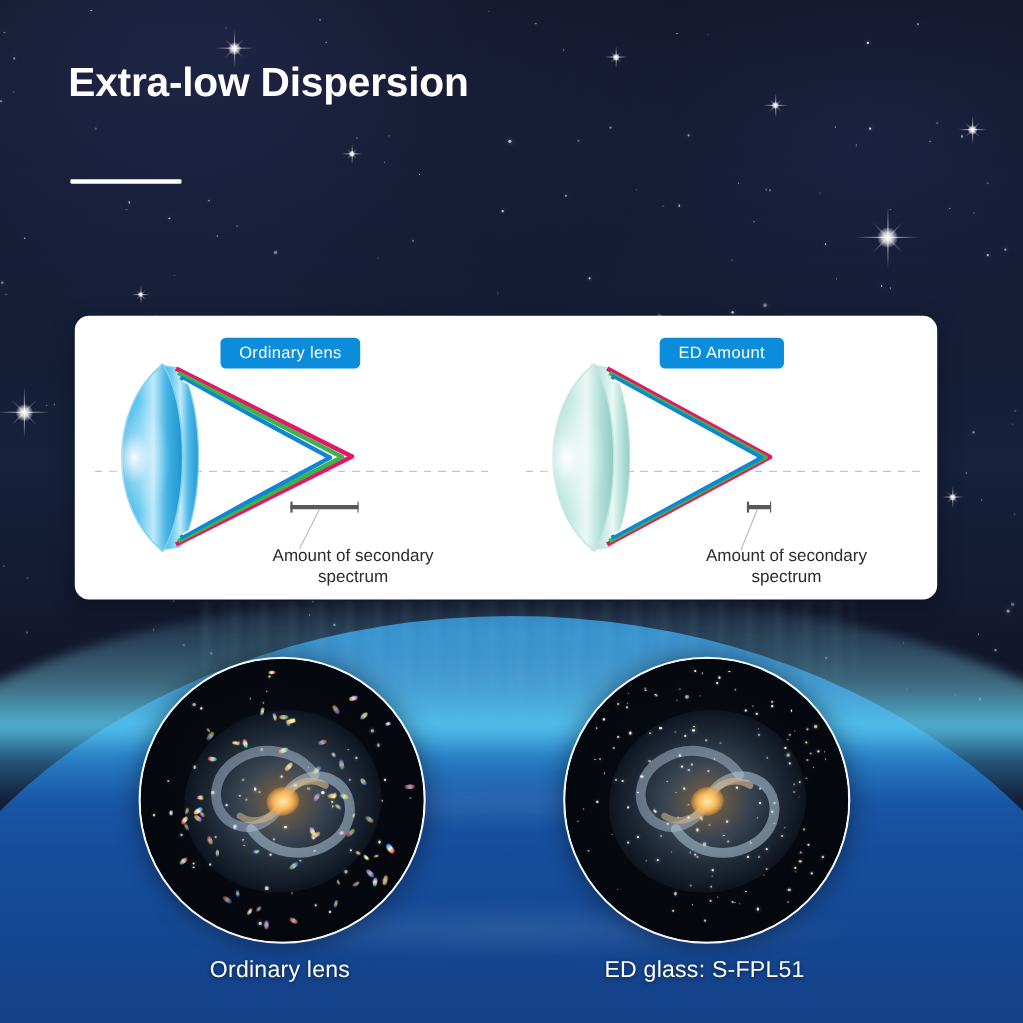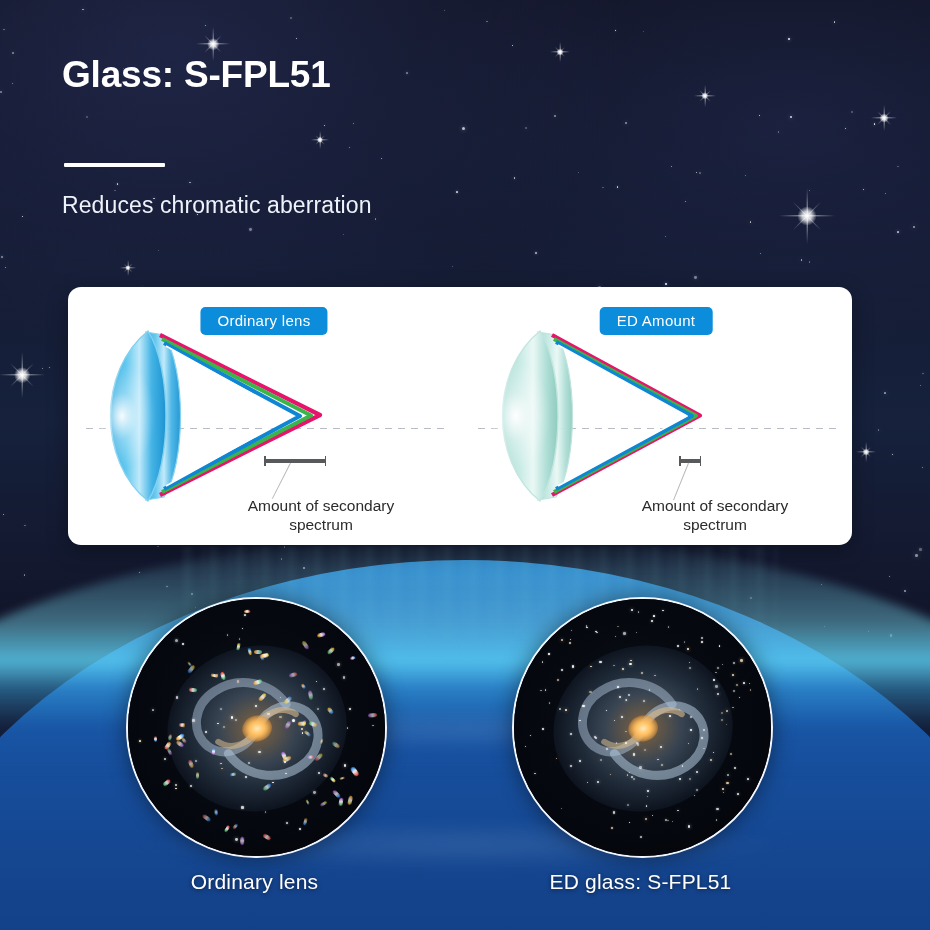--- a/index.html
+++ b/index.html
@@ -389,24 +389,23 @@
       </div>
     </div>
 
   <div class="earth"></div>
   <div class="atmo"></div>
   <div class="aurora"></div>
   <div class="cloudband" style="top:700px"></div>
   <div class="cloudband" style="top:810px;height:70px"></div>
 
   <div class="title">
-    <div>Glass: S-FPL51</div>
+    <div>Extra-low Dispersion</div>
   </div>
   <div class="rule"></div>
-  <div class="subtitle">Reduces chromatic aberration</div>
 
   <div class="card">
 
     <div class="panel left">
       <div class="badge">Ordinary lens</div>
       <div class="axis"></div>
 
       <div class="optic">
         <svg viewBox="0 0 392 258" xmlns="http://www.w3.org/2000/svg">
           <defs>

